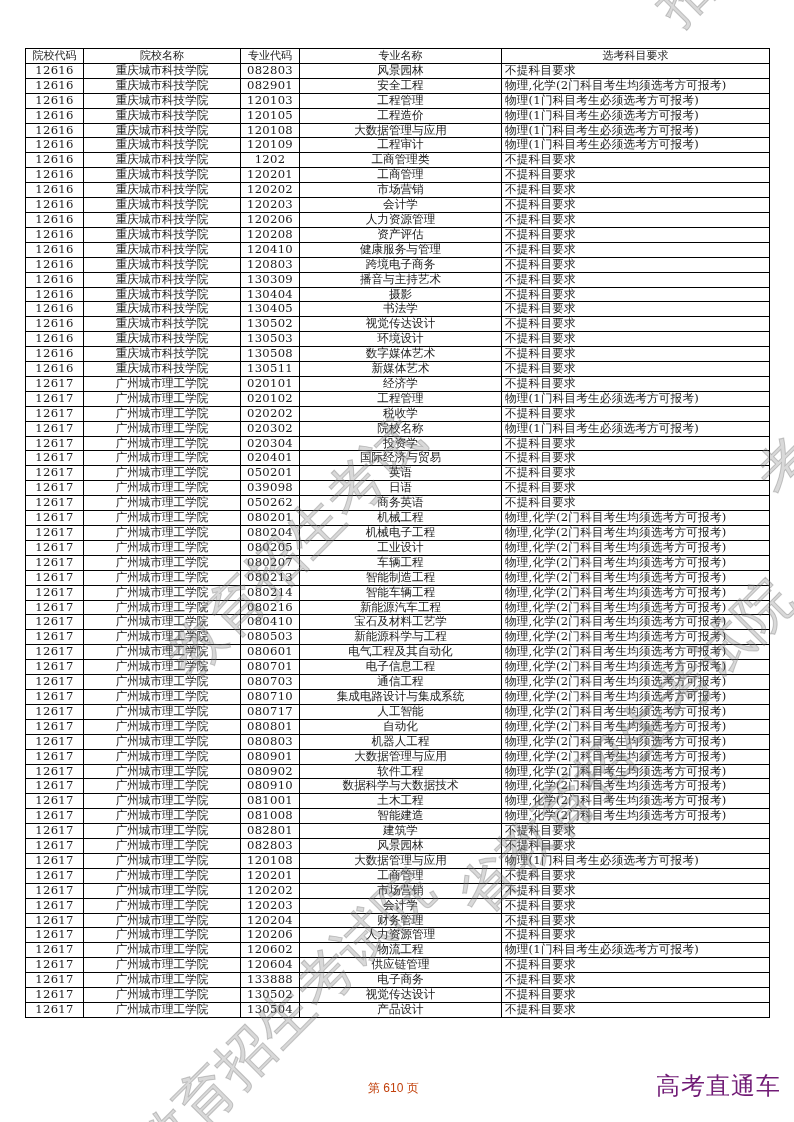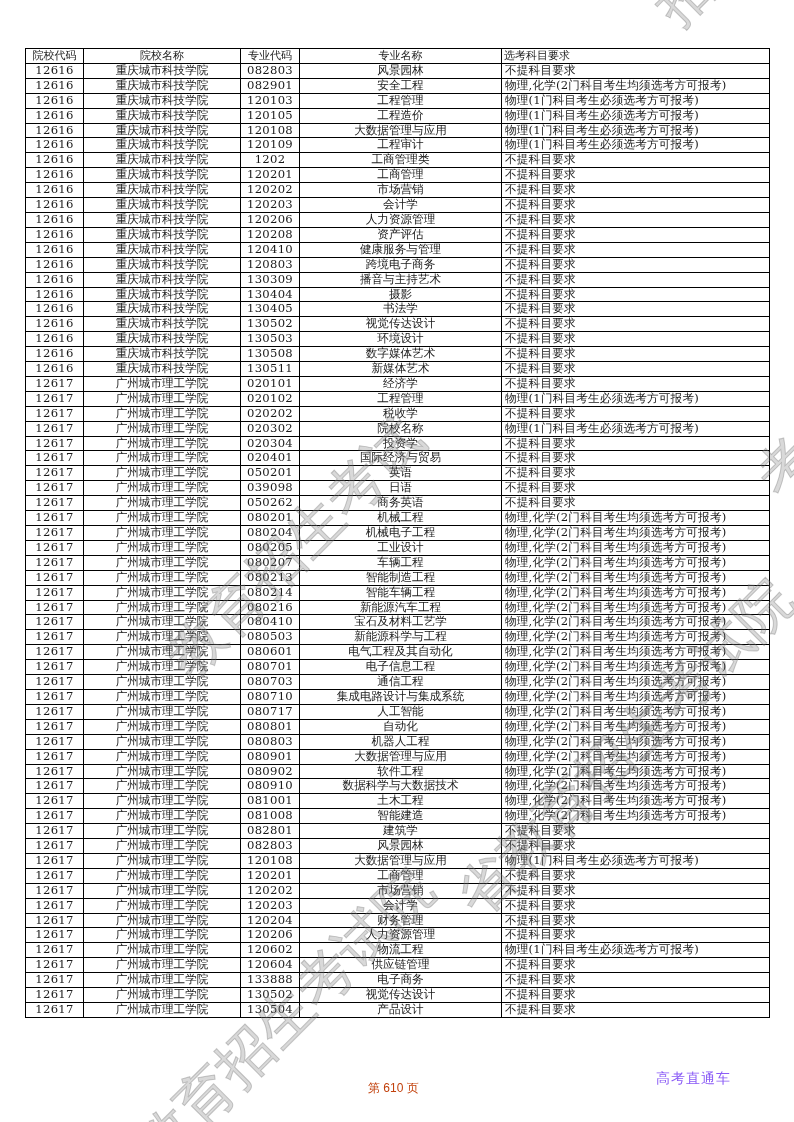--- a/index.html
+++ b/index.html
@@ -13,25 +13,25 @@
   table.grid col.c3 { width: 59px; }
   table.grid col.c4 { width: 202px; }
   table.grid col.c5 { width: 268px; }
   table.grid th, table.grid td {
     border: 1.6px solid #000; height: 13.9px; padding: 0 2px;
     font-size: 11.6px; line-height: 13.9px; white-space: nowrap; overflow: hidden;
     font-weight: normal; text-align: center;
   }
   table.grid th { font-family: "DejaVu Sans", "Liberation Sans", sans-serif; font-size: 11px; }
   table.grid td.req { text-align: left; padding-left: 3px; letter-spacing: 0.2px; }
-  table.grid th.req { text-align: left; }
+  table.grid th.req { text-align: center; }
   table.grid td.num { letter-spacing: 0.3px; }
   .footer-page { position: absolute; left: 368px; top: 1080px; font-size: 12px;
                  font-family: "Liberation Sans", "DejaVu Sans", sans-serif; color: #c2410c; }
-  .brand { position: absolute; left: 656px; top: 1070px; font-size: 14px; color: #8b5cf6;
+  .brand { position: absolute; left: 656px; top: 1070px; font-size: 24px; color: #701a75;
            font-family: "DejaVu Sans", "Liberation Sans", sans-serif; letter-spacing: 1px; }
   .wm { position: absolute; color: rgba(120,120,120,0.28); font-size: 58px;
         font-family: "DejaVu Sans", sans-serif; transform-origin: left top; white-space: nowrap;
         pointer-events: none; -webkit-text-stroke: 1px rgba(110,110,110,0.35); }
 </style>
 </head>
 <body>
 
 <div class="page">
 

